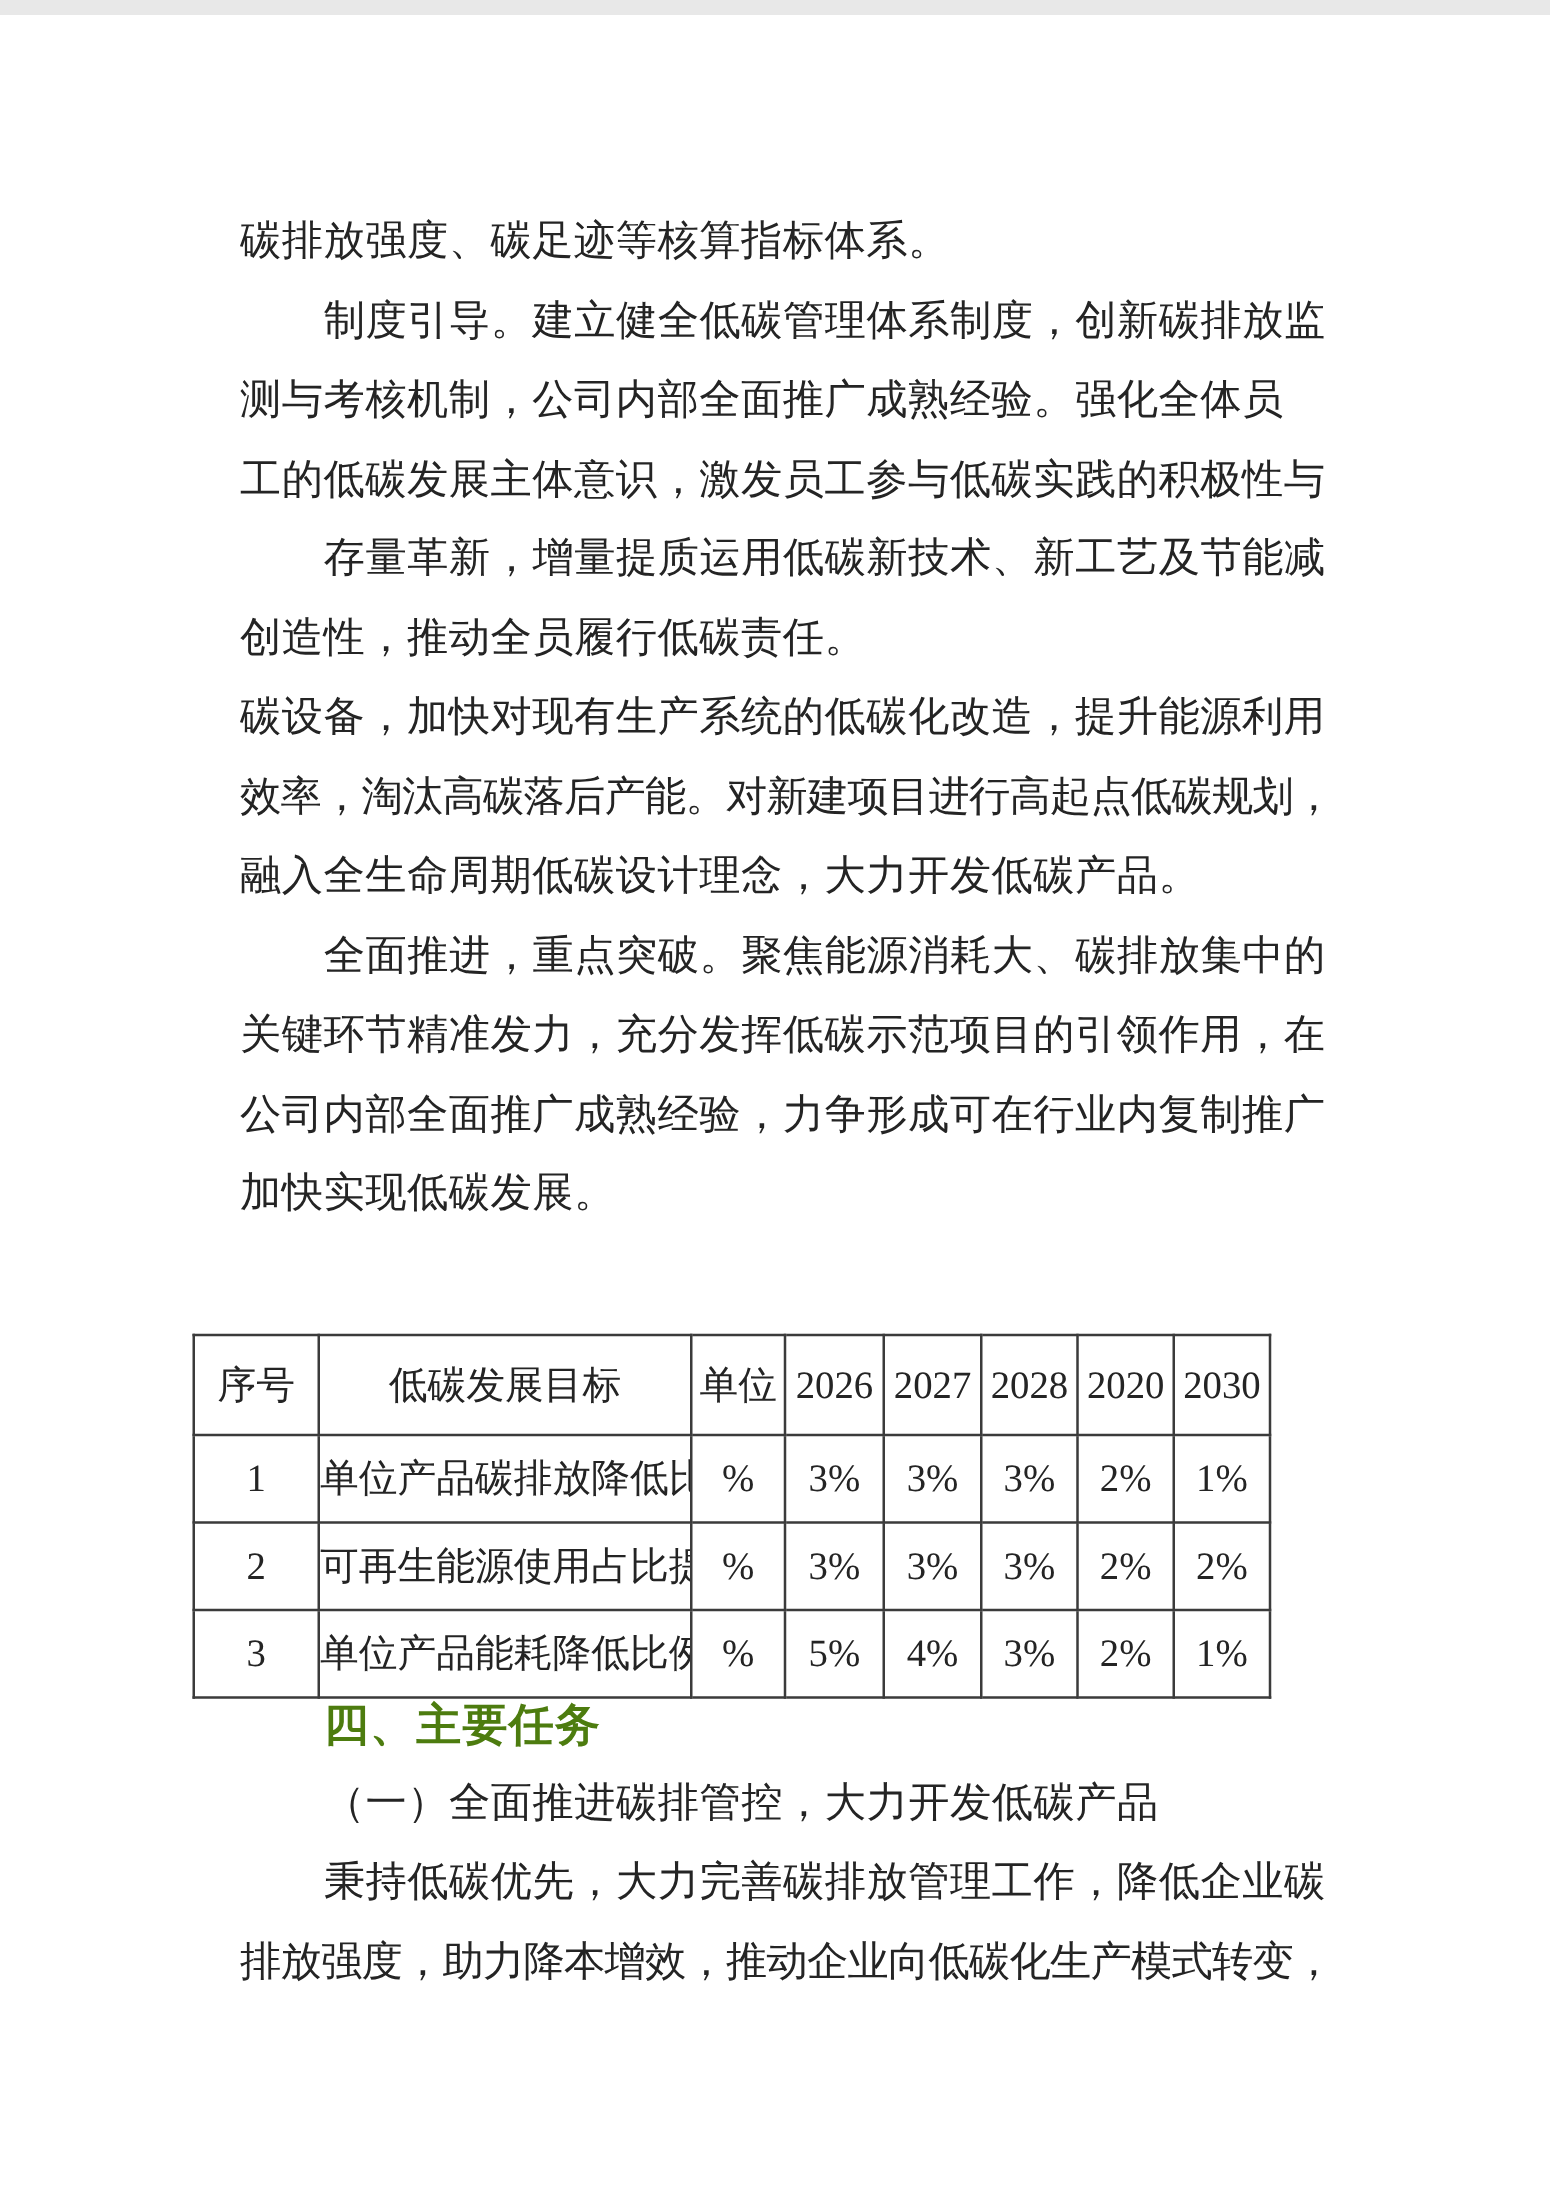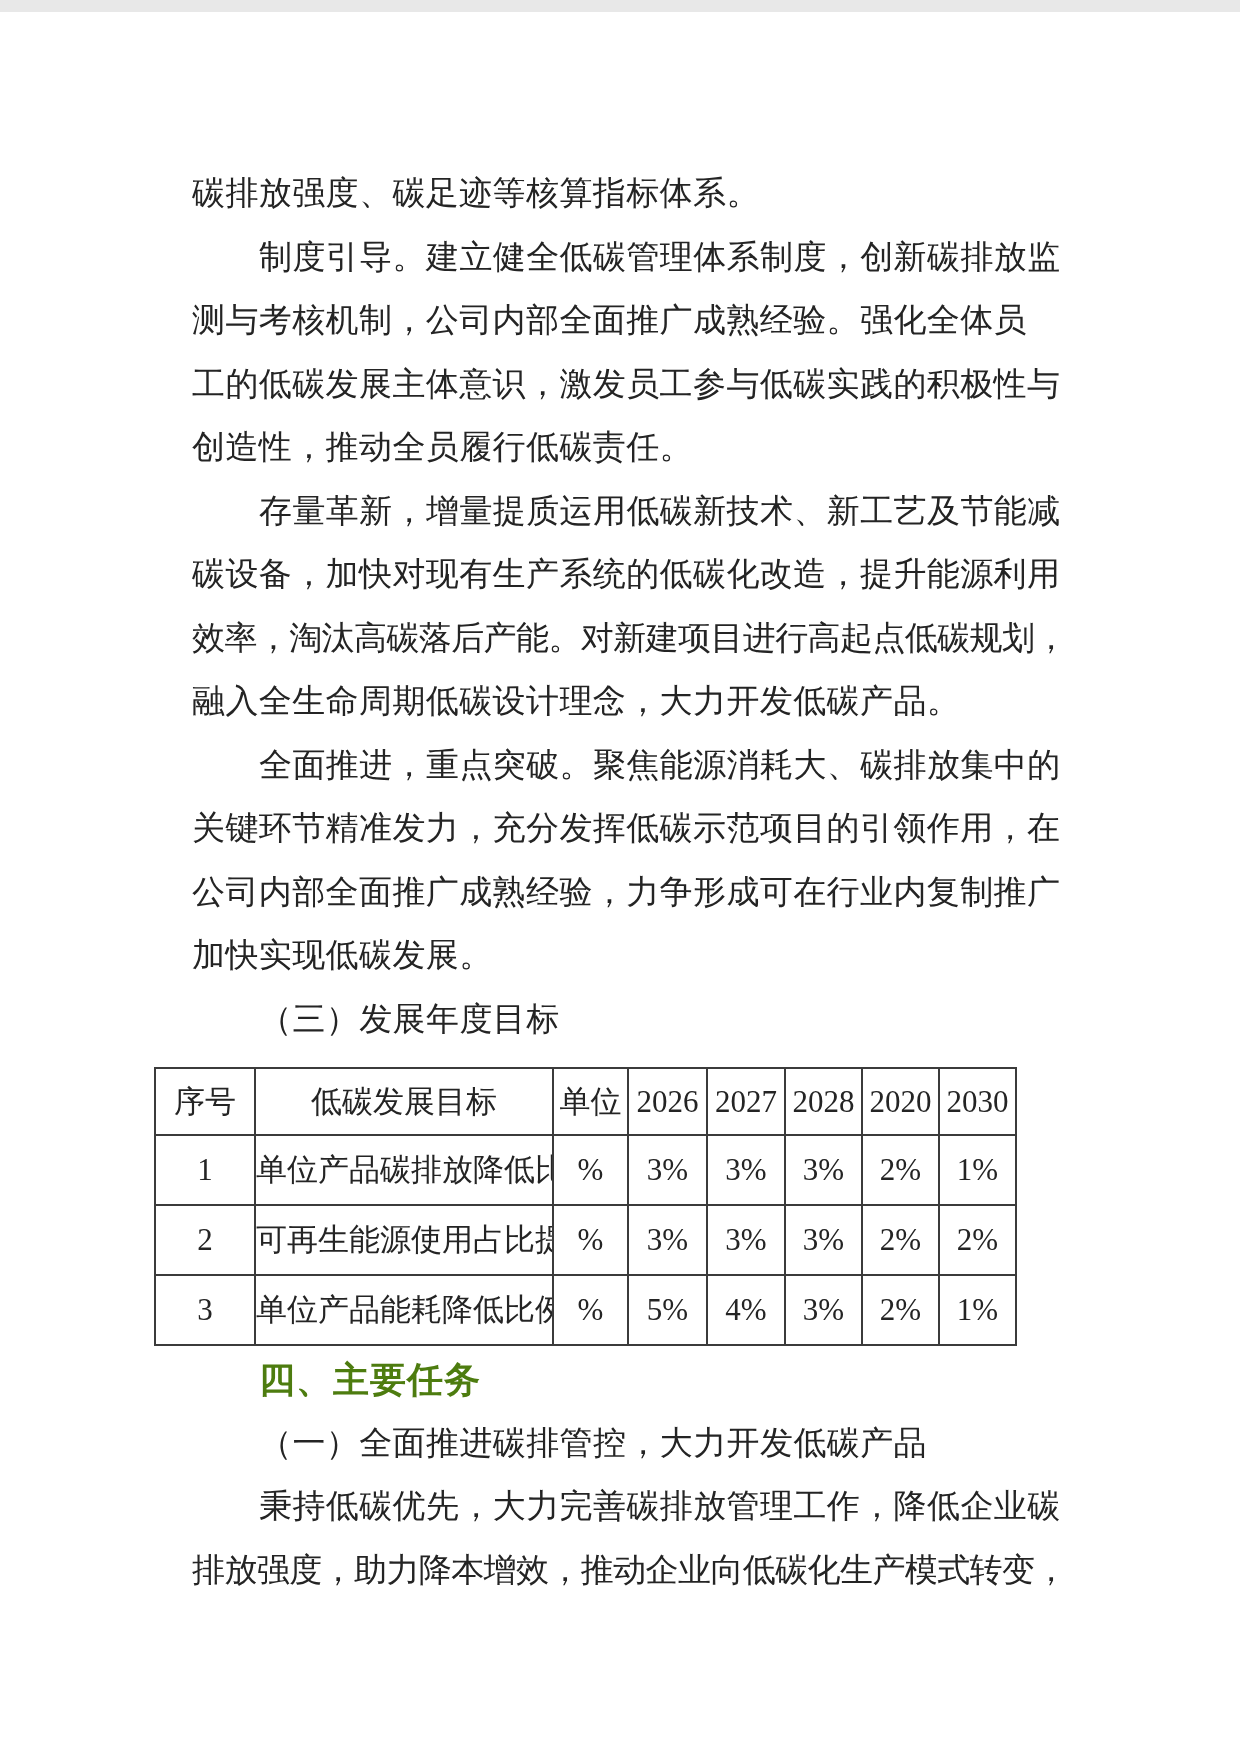--- a/index.html
+++ b/index.html
@@ -31,43 +31,42 @@
     position:absolute; left:154px; top:1055px;
     width:861px; border-collapse:collapse; table-layout:fixed;
     font-size:31px; color:#242424;
   }
   .goals th, .goals td {
     border:2px solid #3b3b3b;
     text-align:center; vertical-align:middle;
     font-weight:normal; padding:0;
     overflow:hidden; white-space:nowrap;
   }
-  .goals thead tr { height:67px; }
+  .goals thead tr { height:80px; }
   .goals tbody tr { height:70px; }
 </style>
 </head>
 <body>
 
 <div class="page">
 
   <div class="textblock" id="block-top">
     <div class="ln">碳排放强度、碳足迹等核算指标体系。</div>
     <div class="ln ind">制度引导。建立健全低碳管理体系制度，创新碳排放监</div>
     <div class="ln">测与考核机制，公司内部全面推广成熟经验。强化全体员</div>
     <div class="ln">工的低碳发展主体意识，激发员工参与低碳实践的积极性与</div>
+    <div class="ln ind">存量革新，增量提质运用低碳新技术、新工艺及节能减</div>
     <div class="ln">创造性，推动全员履行低碳责任。</div>
-    <div class="ln ind">存量革新，增量提质运用低碳新技术、新工艺及节能减</div>
     <div class="ln">碳设备，加快对现有生产系统的低碳化改造，提升能源利用</div>
     <div class="ln tight">效率，淘汰高碳落后产能。对新建项目进行高起点低碳规划，</div>
     <div class="ln">融入全生命周期低碳设计理念，大力开发低碳产品。</div>
     <div class="ln ind">全面推进，重点突破。聚焦能源消耗大、碳排放集中的</div>
     <div class="ln">关键环节精准发力，充分发挥低碳示范项目的引领作用，在</div>
     <div class="ln">公司内部全面推广成熟经验，力争形成可在行业内复制推广</div>
     <div class="ln">加快实现低碳发展。</div>
-    <div class="ln ind">（三）发展年度目标</div>
   </div>
 
   <table class="goals">
     <colgroup>
       <col style="width:100px">
         <col style="width:298px">
         <col style="width:75px">
       <col style="width:79px">
         <col style="width:78px">
         <col style="width:77px">

